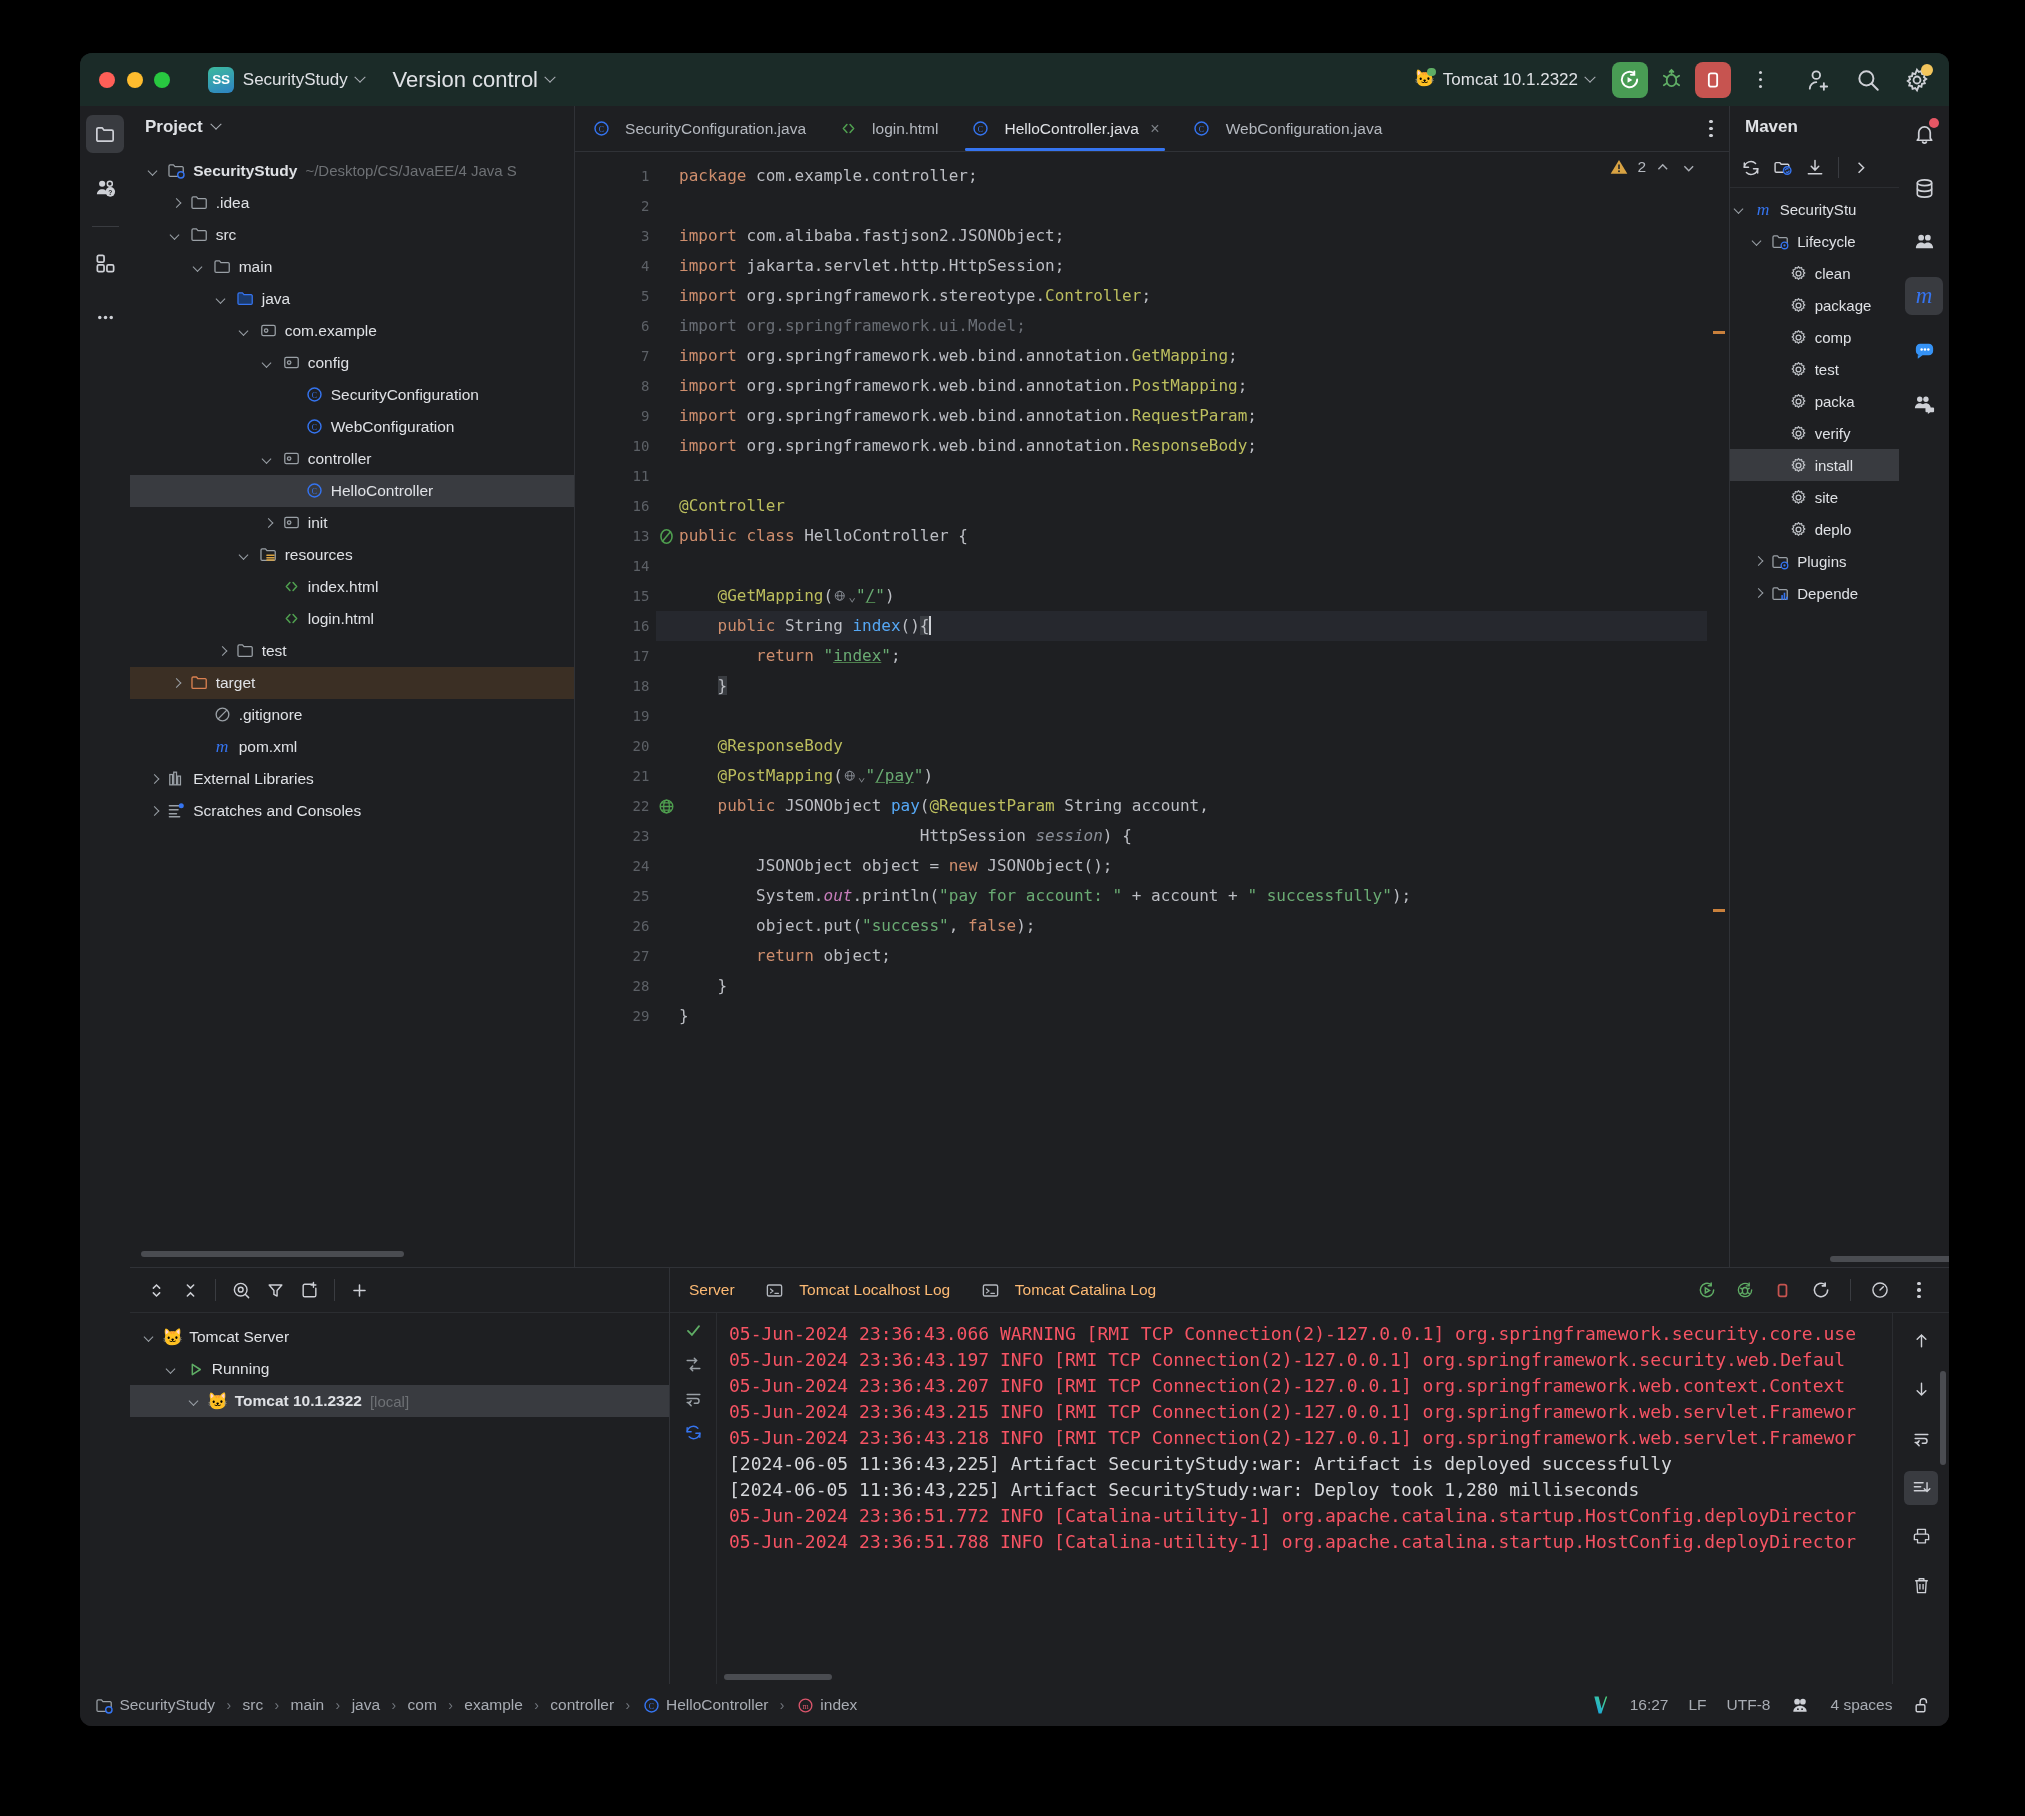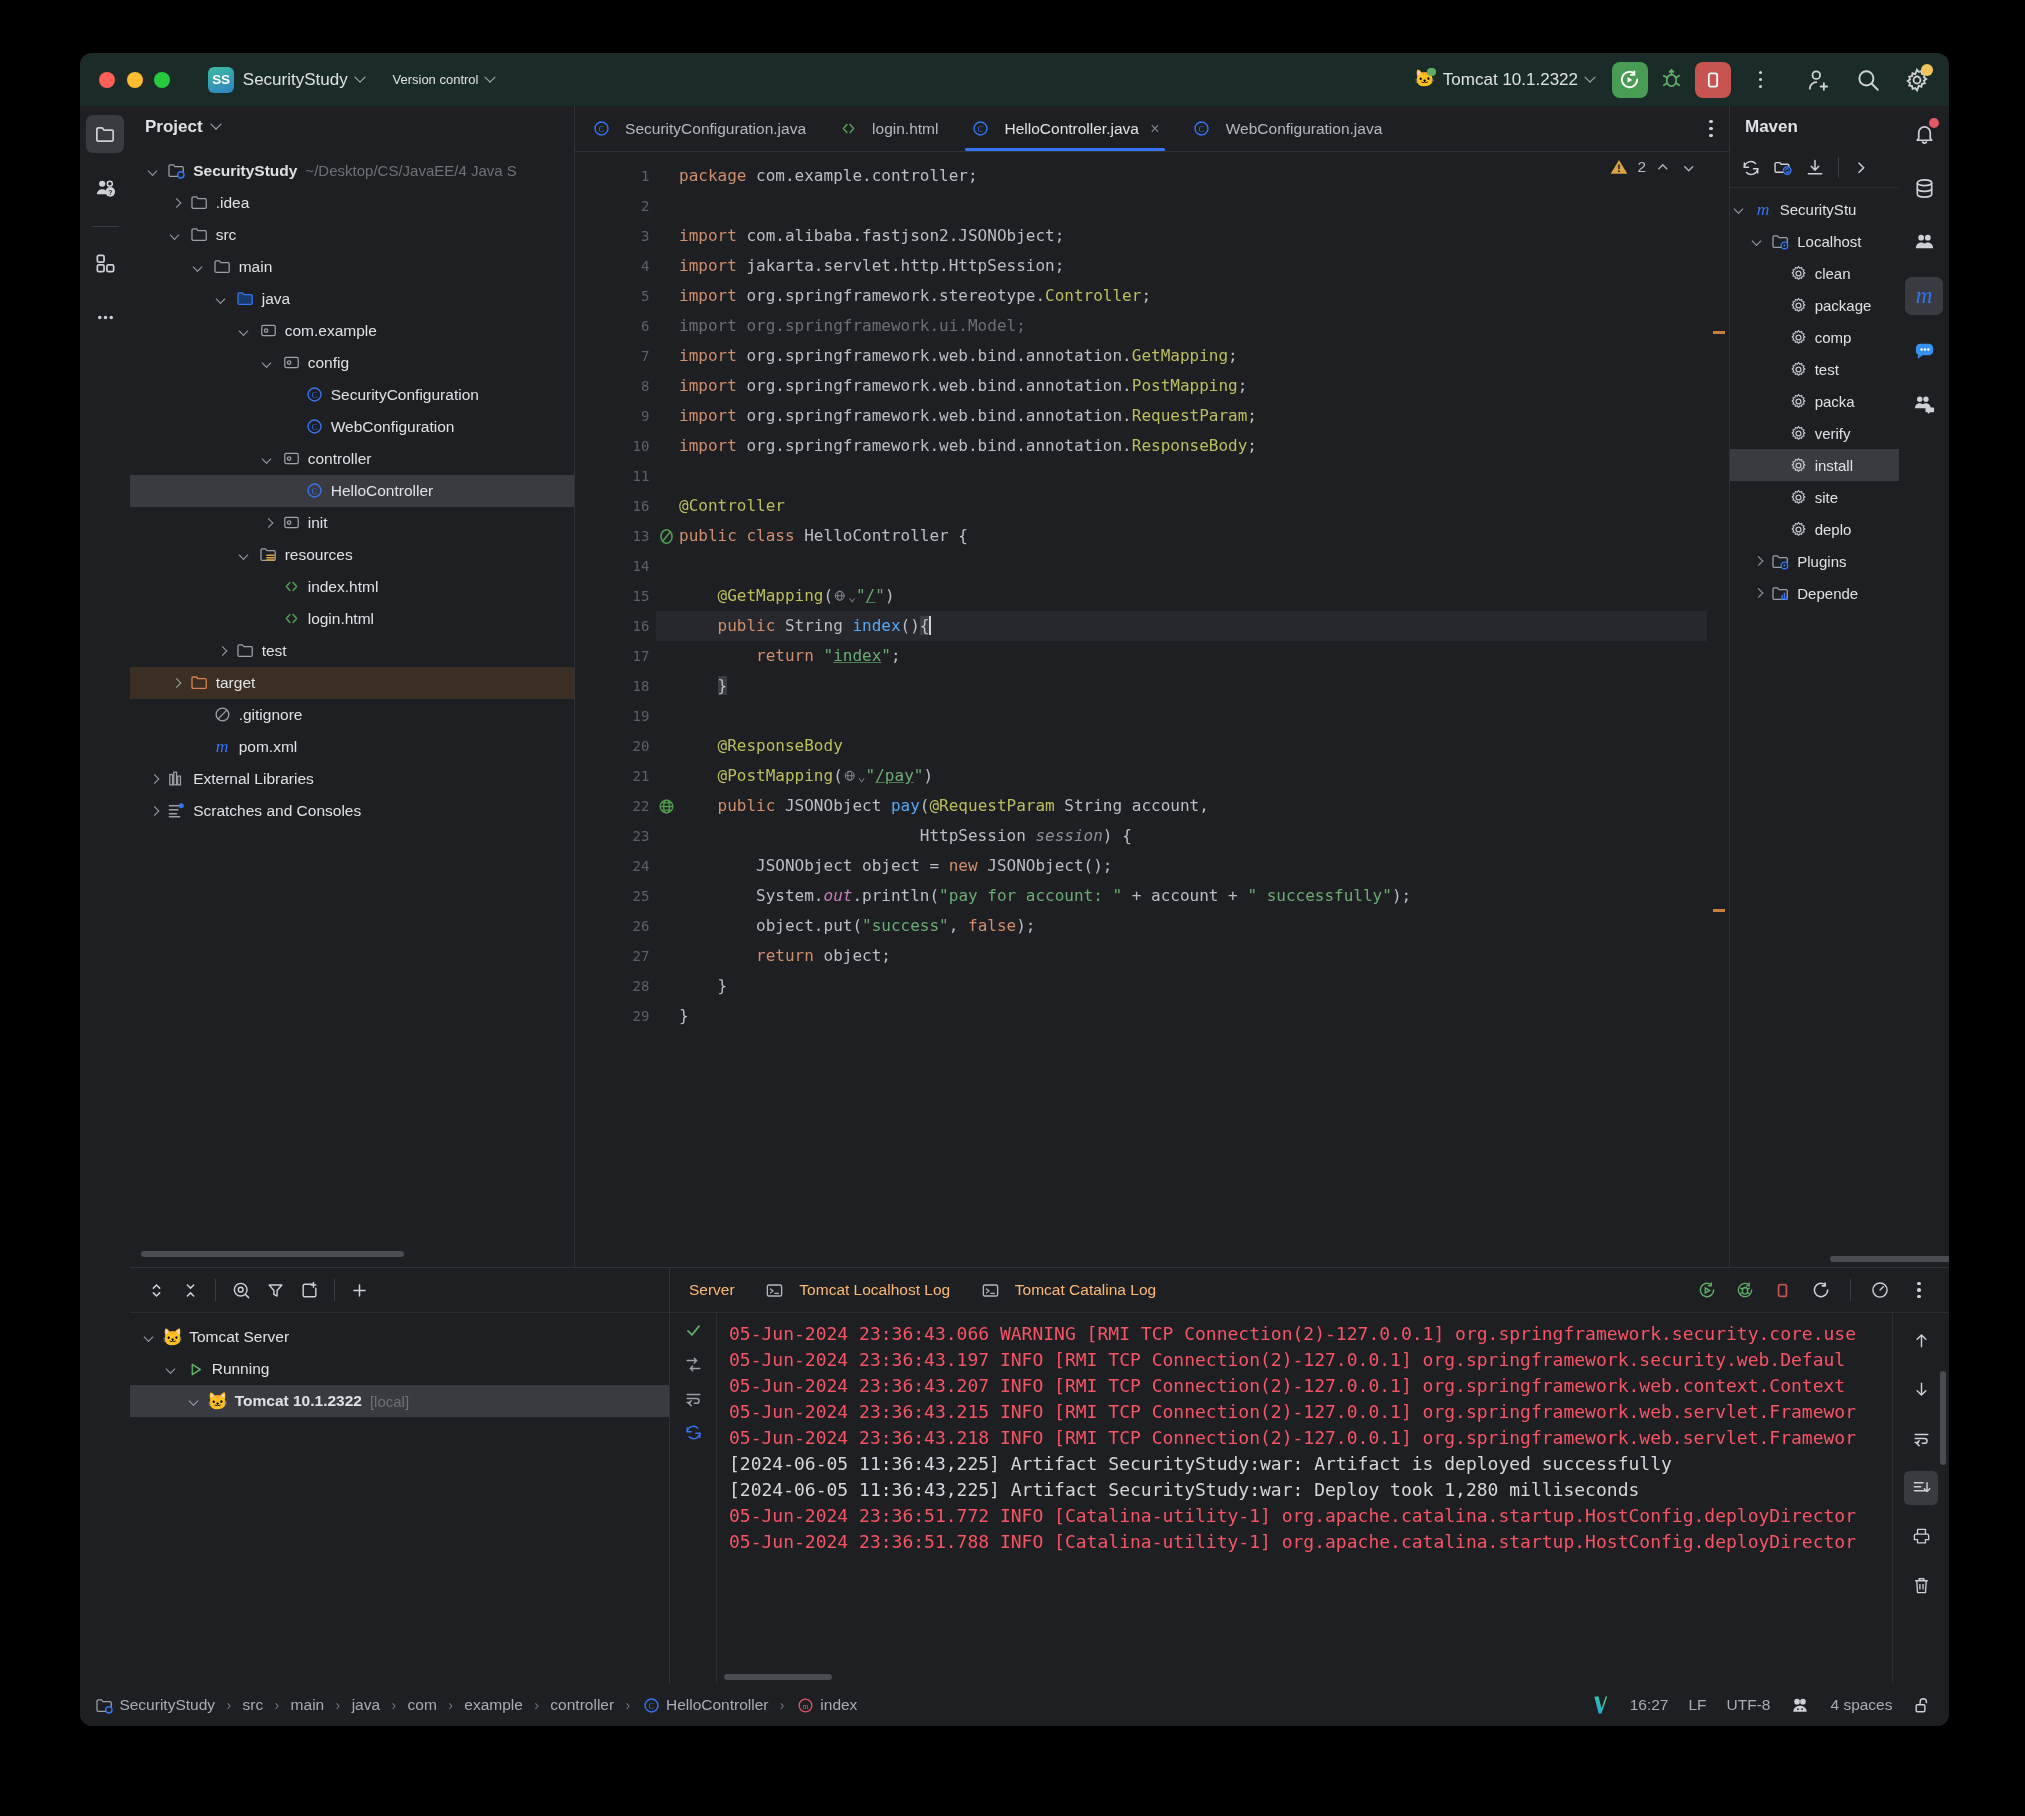--- a/index.html
+++ b/index.html
@@ -36,21 +36,21 @@
   .proj-chip { display: flex; align-items: center; gap: 8.8px; margin-left: 38px; }
   .proj-badge {
     width: 26px; height: 26px; border-radius: 6px;
     background: linear-gradient(160deg,#3dbb9e 0%,#2d82c4 100%);
     color: #fff; font-size: 13.5px; font-weight: bold;
     display: flex; align-items: center; justify-content: center;
     letter-spacing: -0.3px;
   }
   .proj-name { color: #dfe1e5; font-size: 17px; }
   .vcs-chip { display: flex; align-items: center; gap: 8px; margin-left: 28px; }
-  .vcs-name { color: #dfe1e5; font-size: 13px; }
+  .vcs-name { color: #dfe1e5; font-size: 22px; }
 
   .chev {
     display:inline-block; width: 8px; height: 8px;
     border-right: 1.8px solid #a9adb4; border-bottom: 1.8px solid #a9adb4;
     transform: rotate(45deg) translate(-2px,-2px);
   }
 
   .tb-right { margin-left: auto; display: flex; align-items: center; gap: 0px; }
   .run-cfg { display: flex; align-items: center; gap: 8px; margin-right: 17.5px; }
   .tomcat-ico { position: relative; width: 20px; height: 20px; font-size: 17px; line-height: 1; }
@@ -750,21 +750,21 @@
               <div class="mvn-row">
                 <span style="display:inline-block;width:21.6px;flex:0 0 21.6px"></span>
                 <span class="arrow-d"></span>
                 <span class="ico">
                   <svg width="19" height="19" viewBox="0 0 24 24">
                     <path d="M2.5 6.5A1.5 1.5 0 0 1 4 5h4.2l1.8 2.2h9A1.5 1.5 0 0 1 20.5 9v9A1.5 1.5 0 0 1 19 19.5H4A1.5 1.5 0 0 1 2.5 18z" fill="none" stroke="#9aa0a6" stroke-width="1.6" stroke-linejoin="round"></path>
                     <circle cx="17" cy="17" r="4.2" fill="#1e1f22" stroke="#3574f0" stroke-width="1.7"></circle>
                     <circle cx="17" cy="17" r="1.4" fill="#3574f0"></circle>
                   </svg>
                 </span>
-                <span class="lbl">Localhost</span>
+                <span class="lbl">Lifecycle</span>
               </div>
               <div class="mvn-row">
                 <span style="display:inline-block;width:39px;flex:0 0 39px"></span>
                 <span class="arrow-r" style="visibility:hidden"></span>
                 <span class="ico">
                   <svg width="19" height="19" viewBox="0 0 24 24">
                     <circle cx="12" cy="12" r="3.1" fill="none" stroke="#c3c6cb" stroke-width="1.6"></circle>
                     <path d="M12 3.2l1.5 2 2.4-.8.5 2.5 2.5.5-.8 2.4 2 1.5-2 1.5.8 2.4-2.5.5-.5 2.5-2.4-.8-1.5 2-1.5-2-2.4.8-.5-2.5-2.5-.5.8-2.4-2-1.5 2-1.5-.8-2.4 2.5-.5.5-2.5 2.4.8z" fill="none" stroke="#c3c6cb" stroke-width="1.5" stroke-linejoin="round"></path>
                   </svg>
                 </span>

